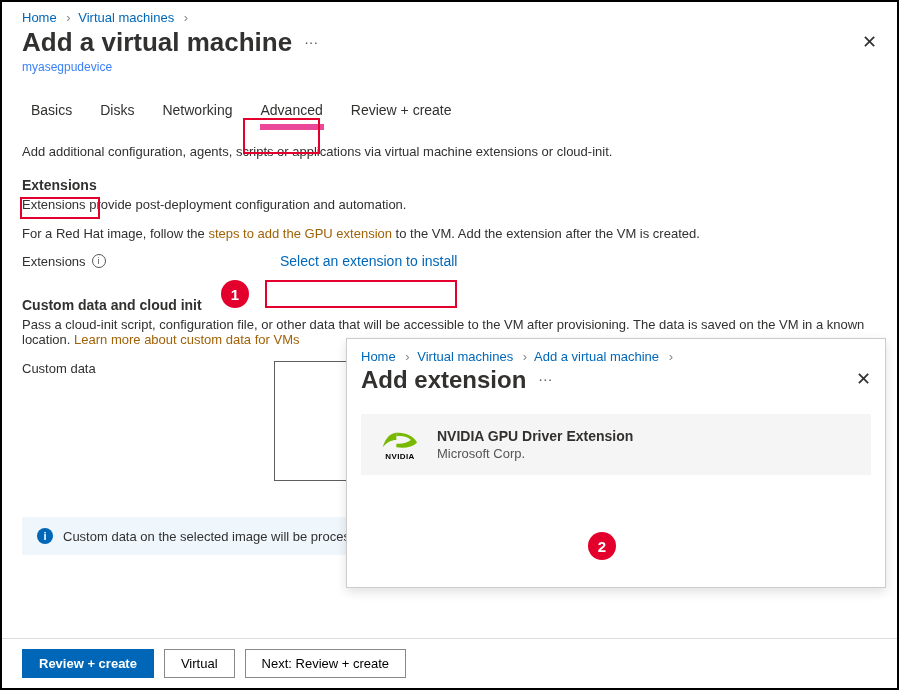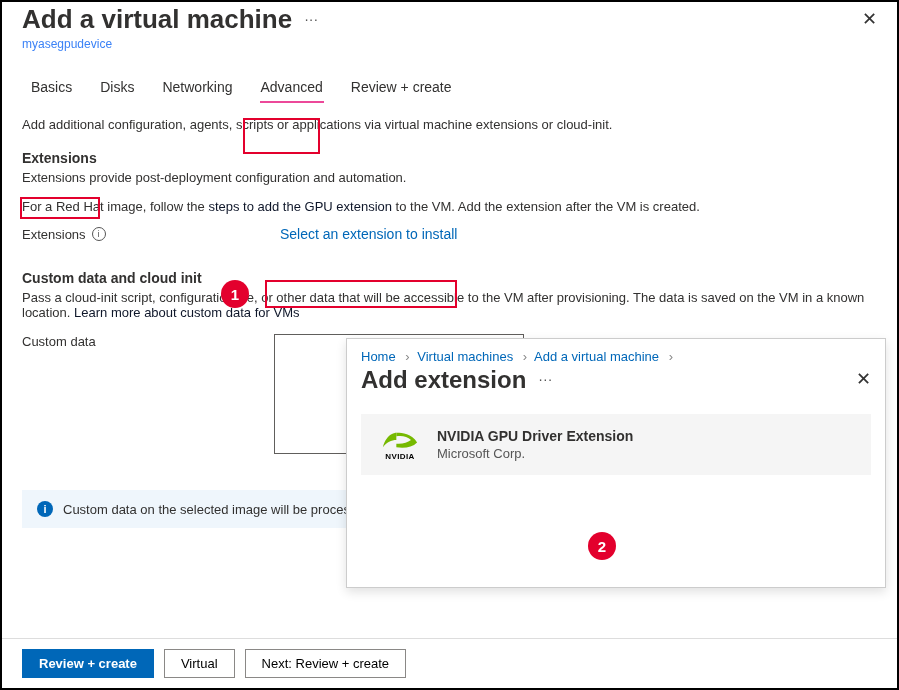--- a/index.html
+++ b/index.html
@@ -8,25 +8,25 @@
   .breadcrumb { padding: 8px 20px 0 20px; font-size: 13px; }
   .breadcrumb a { color: #0067b8; text-decoration: none; margin-right: 2px; }
   .breadcrumb .sep { color: #888; margin: 0 4px; }
   .page-title-row { display: flex; align-items: center; padding: 0 20px; }
   .page-title { font-size: 26px; font-weight: 600; margin: 2px 0 0 0; }
   .ellipsis-btn { color: #555; margin-left: 12px; font-size: 14px; cursor: pointer; }
   .close-x { margin-left: auto; font-size: 18px; cursor: pointer; font-weight: 300; color:#333; }
   .subtitle { padding: 0 20px; color: #3b82f6; font-size: 12px; margin-top: 2px; }
   .tabs { display: flex; gap: 26px; padding: 28px 20px 0 28px; border-bottom: none; font-size: 14px; }
   .tab { padding: 0 1px 6px 1px; cursor: pointer; color: #323130; }
-  .tab.active { border-bottom: 2px solid #ec4899; font-weight: 400; }
+  .tab.active { border-bottom: 6px solid #ec4899; font-weight: 400; }
   .content { padding: 14px 32px 0 20px; }
   .section-desc { margin-bottom: 18px; }
   .section-heading { font-weight: 600; font-size: 14px; margin: 0 0 4px 0; }
-  .link { color: #0f172a; text-decoration: none; cursor: pointer; }
+  .link { color: #a16207; text-decoration: none; cursor: pointer; }
   .ext-row { display: flex; align-items: center; margin-top: 10px; }
   .ext-label-col { width: 252px; display:flex; align-items:center; gap:6px;}
   .info-icon { display:inline-flex; align-items:center; justify-content:center; width:14px; height:14px; border:1px solid #555; border-radius:50%; font-size:9px; color:#555; }
   .select-ext-link { color:#0067b8; cursor:pointer; font-size:14px; padding: 2px 6px; }
   .subtext { color:#323130; font-size:13px; margin-top:4px; }
   .custom-box { width: 250px; height: 120px; border:1px solid #605e5c; margin-top:4px; }
   .info-banner { margin: 36px 20px 0 20px; background:#eff6fc; border:1px solid #eff6fc; padding:10px 14px; display:flex; align-items:center; gap:10px; font-size:13px; }
   .info-circle { width:16px;height:16px;border-radius:50%;background:#0067b8;color:#fff;font-size:11px;display:flex;align-items:center;justify-content:center;font-weight:600;}
   .footer { position:absolute; bottom:0; left:0; right:0; border-top:1px solid #ddd; padding:10px 20px; display:flex; gap:10px; background:#fff;}
   .btn { padding:6px 16px; font-size:13px; border:1px solid #8a8886; background:#fff; cursor:pointer;}
@@ -43,20 +43,26 @@
   .ext-name { font-weight:600; font-size:14px;}
   .ext-pub { font-size:13px; color:#555; margin-top:2px;}
   
   .red-box { position:absolute; border:2px solid #e3002d; pointer-events:none; }
   .callout-badge { position:absolute; width:28px;height:28px;border-radius:50%;background:#e3002d;color:#fff;display:flex;align-items:center;justify-content:center;font-weight:700;font-size:15px; pointer-events:none;}
 </style>
 </head>
 <body>
 <div class="page-border">
 
+<div class="breadcrumb">
+  <a>Home</a>
+  <span class="sep">›</span>
+  <a>Virtual machines</a>
+  <span class="sep">›</span>
+</div>
 <div class="page-title-row">
   <h1 class="page-title">Add a virtual machine</h1>
   <span class="ellipsis-btn">···</span>
   <span class="close-x">✕</span>
 </div>
 <div class="subtitle">myasegpudevice</div>
 
 <div class="tabs">
   <div class="tab">Basics</div>
   <div class="tab">Disks</div>

